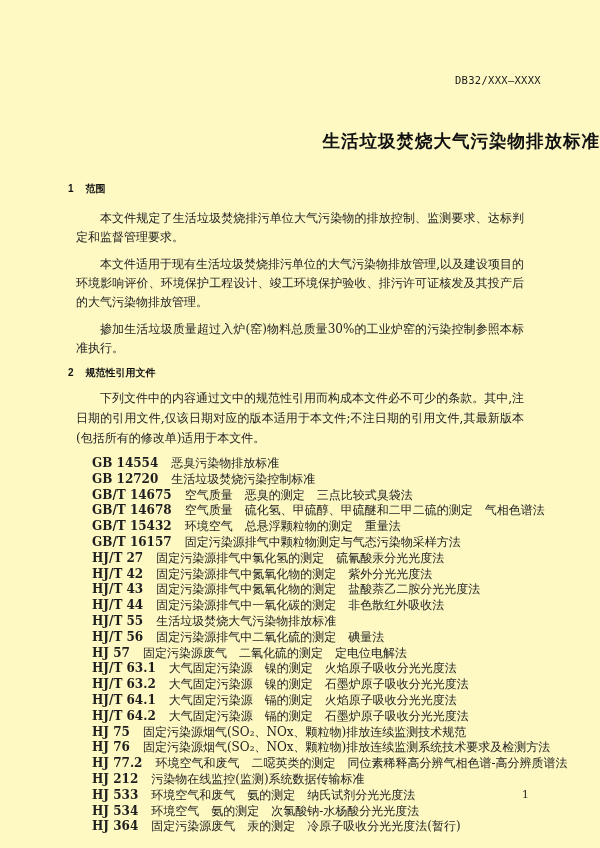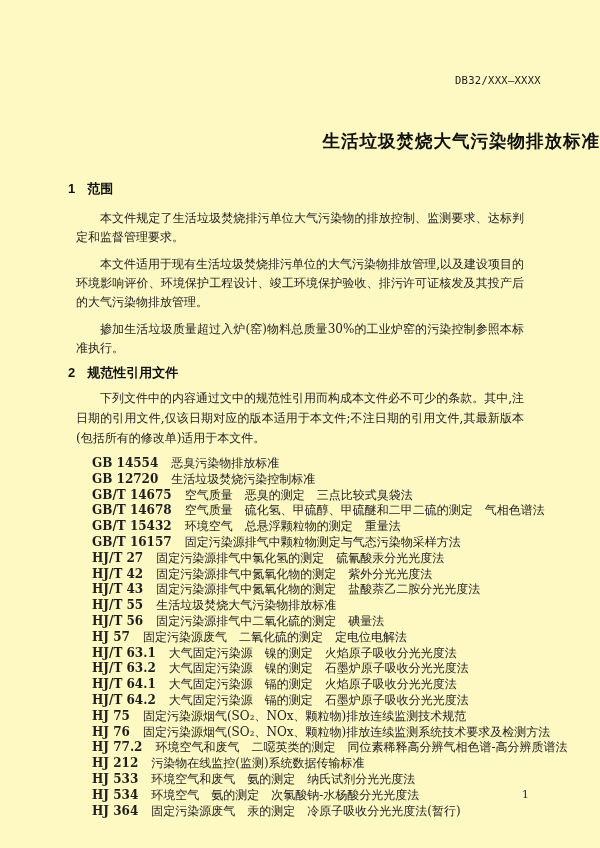--- a/index.html
+++ b/index.html
@@ -36,21 +36,21 @@
   }
   .content {
     position: absolute;
     left: 68px;
     top: 182px;
     width: 464px;
   }
   .sec-heading {
     font-family: "Liberation Sans", "DejaVu Sans", sans-serif;
     font-weight: bold;
-    font-size: 13px;
+    font-size: 10px;
     line-height: 14px;
     color: #111;
     margin: 0 0 13px 0;
   }
   .sec-heading .sec-num { margin-right: 12px; }
   .sec-heading.sec2 { margin-top: 7px; margin-bottom: 7px; }
   .body-para {
     margin: 8px;
     font-size: 12px;
     line-height: 19px;
@@ -140,20 +140,23 @@
         </div>
 
         <div class="ref-row">
           <span class="ref-code">HJ/T 42</span><span class="ref-title">固定污染源排气中氮氧化物的测定　紫外分光光度法</span>
         </div>
 
         <div class="ref-row">
           <span class="ref-code">HJ/T 43</span><span class="ref-title">固定污染源排气中氮氧化物的测定　盐酸萘乙二胺分光光度法</span>
         </div>
 
+        <div class="ref-row">
+          <span class="ref-code">HJ/T 44</span><span class="ref-title">固定污染源排气中一氧化碳的测定　非色散红外吸收法</span>
+        </div>
 
         <div class="ref-row">
           <span class="ref-code">HJ/T 55</span><span class="ref-title">生活垃圾焚烧大气污染物排放标准</span>
         </div>
 
         <div class="ref-row">
           <span class="ref-code">HJ/T 56</span><span class="ref-title">固定污染源排气中二氧化硫的测定　碘量法</span>
         </div>
 
         <div class="ref-row">

